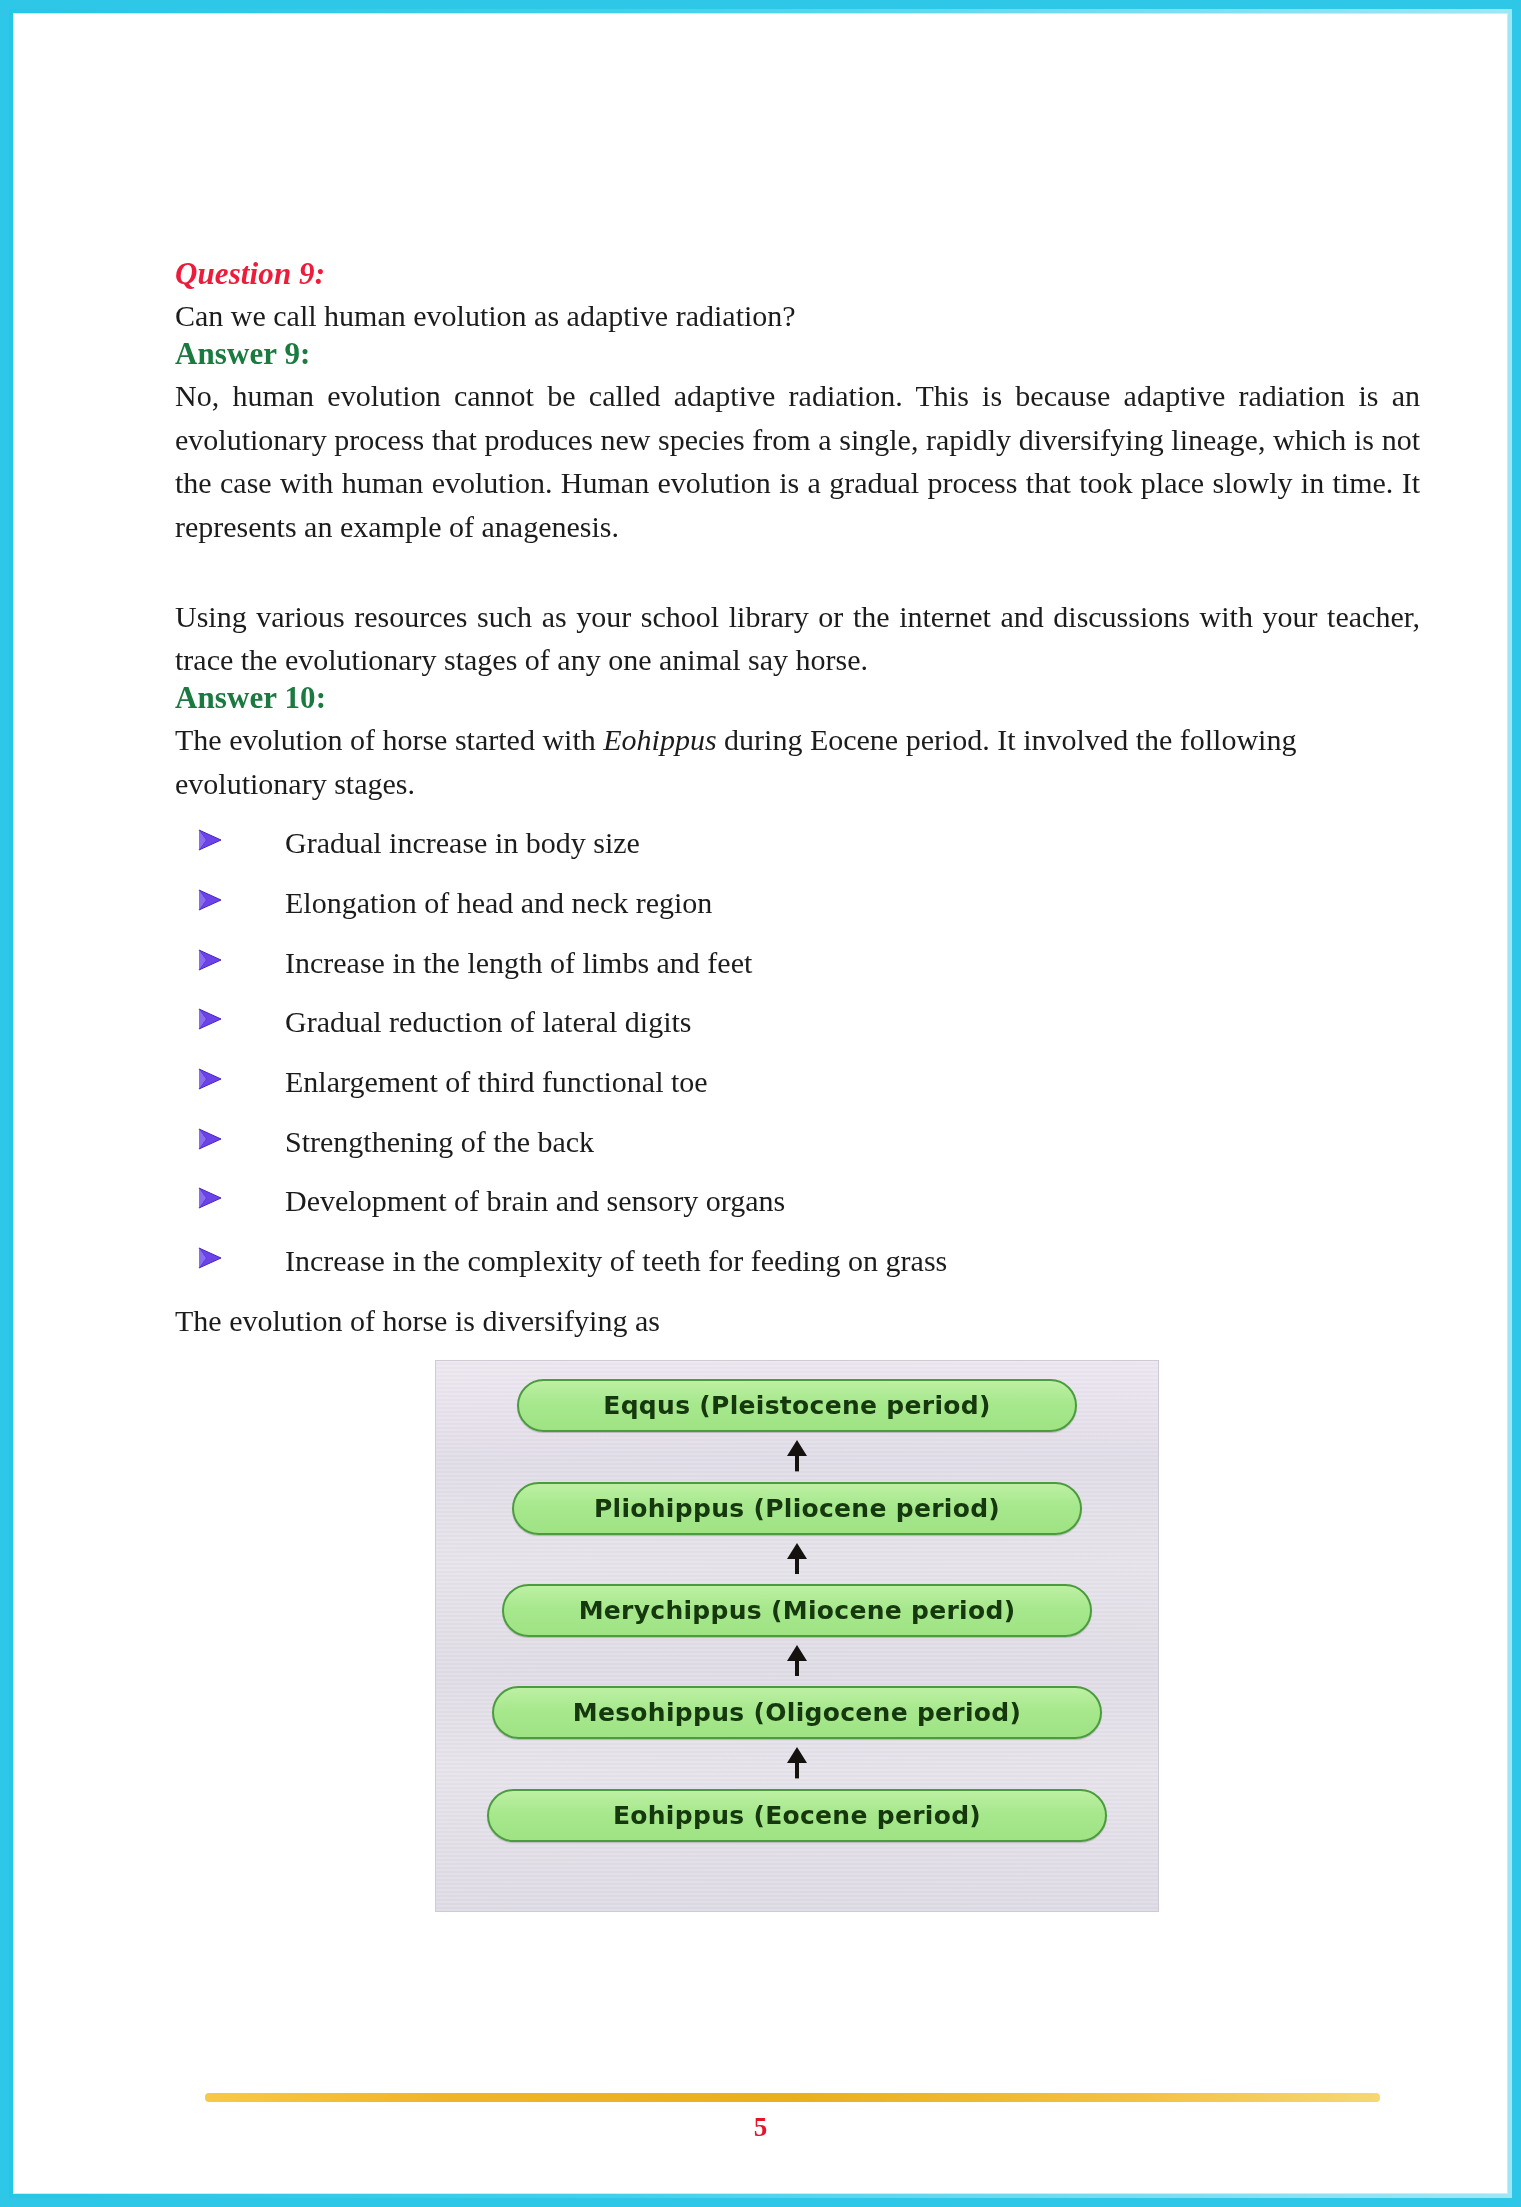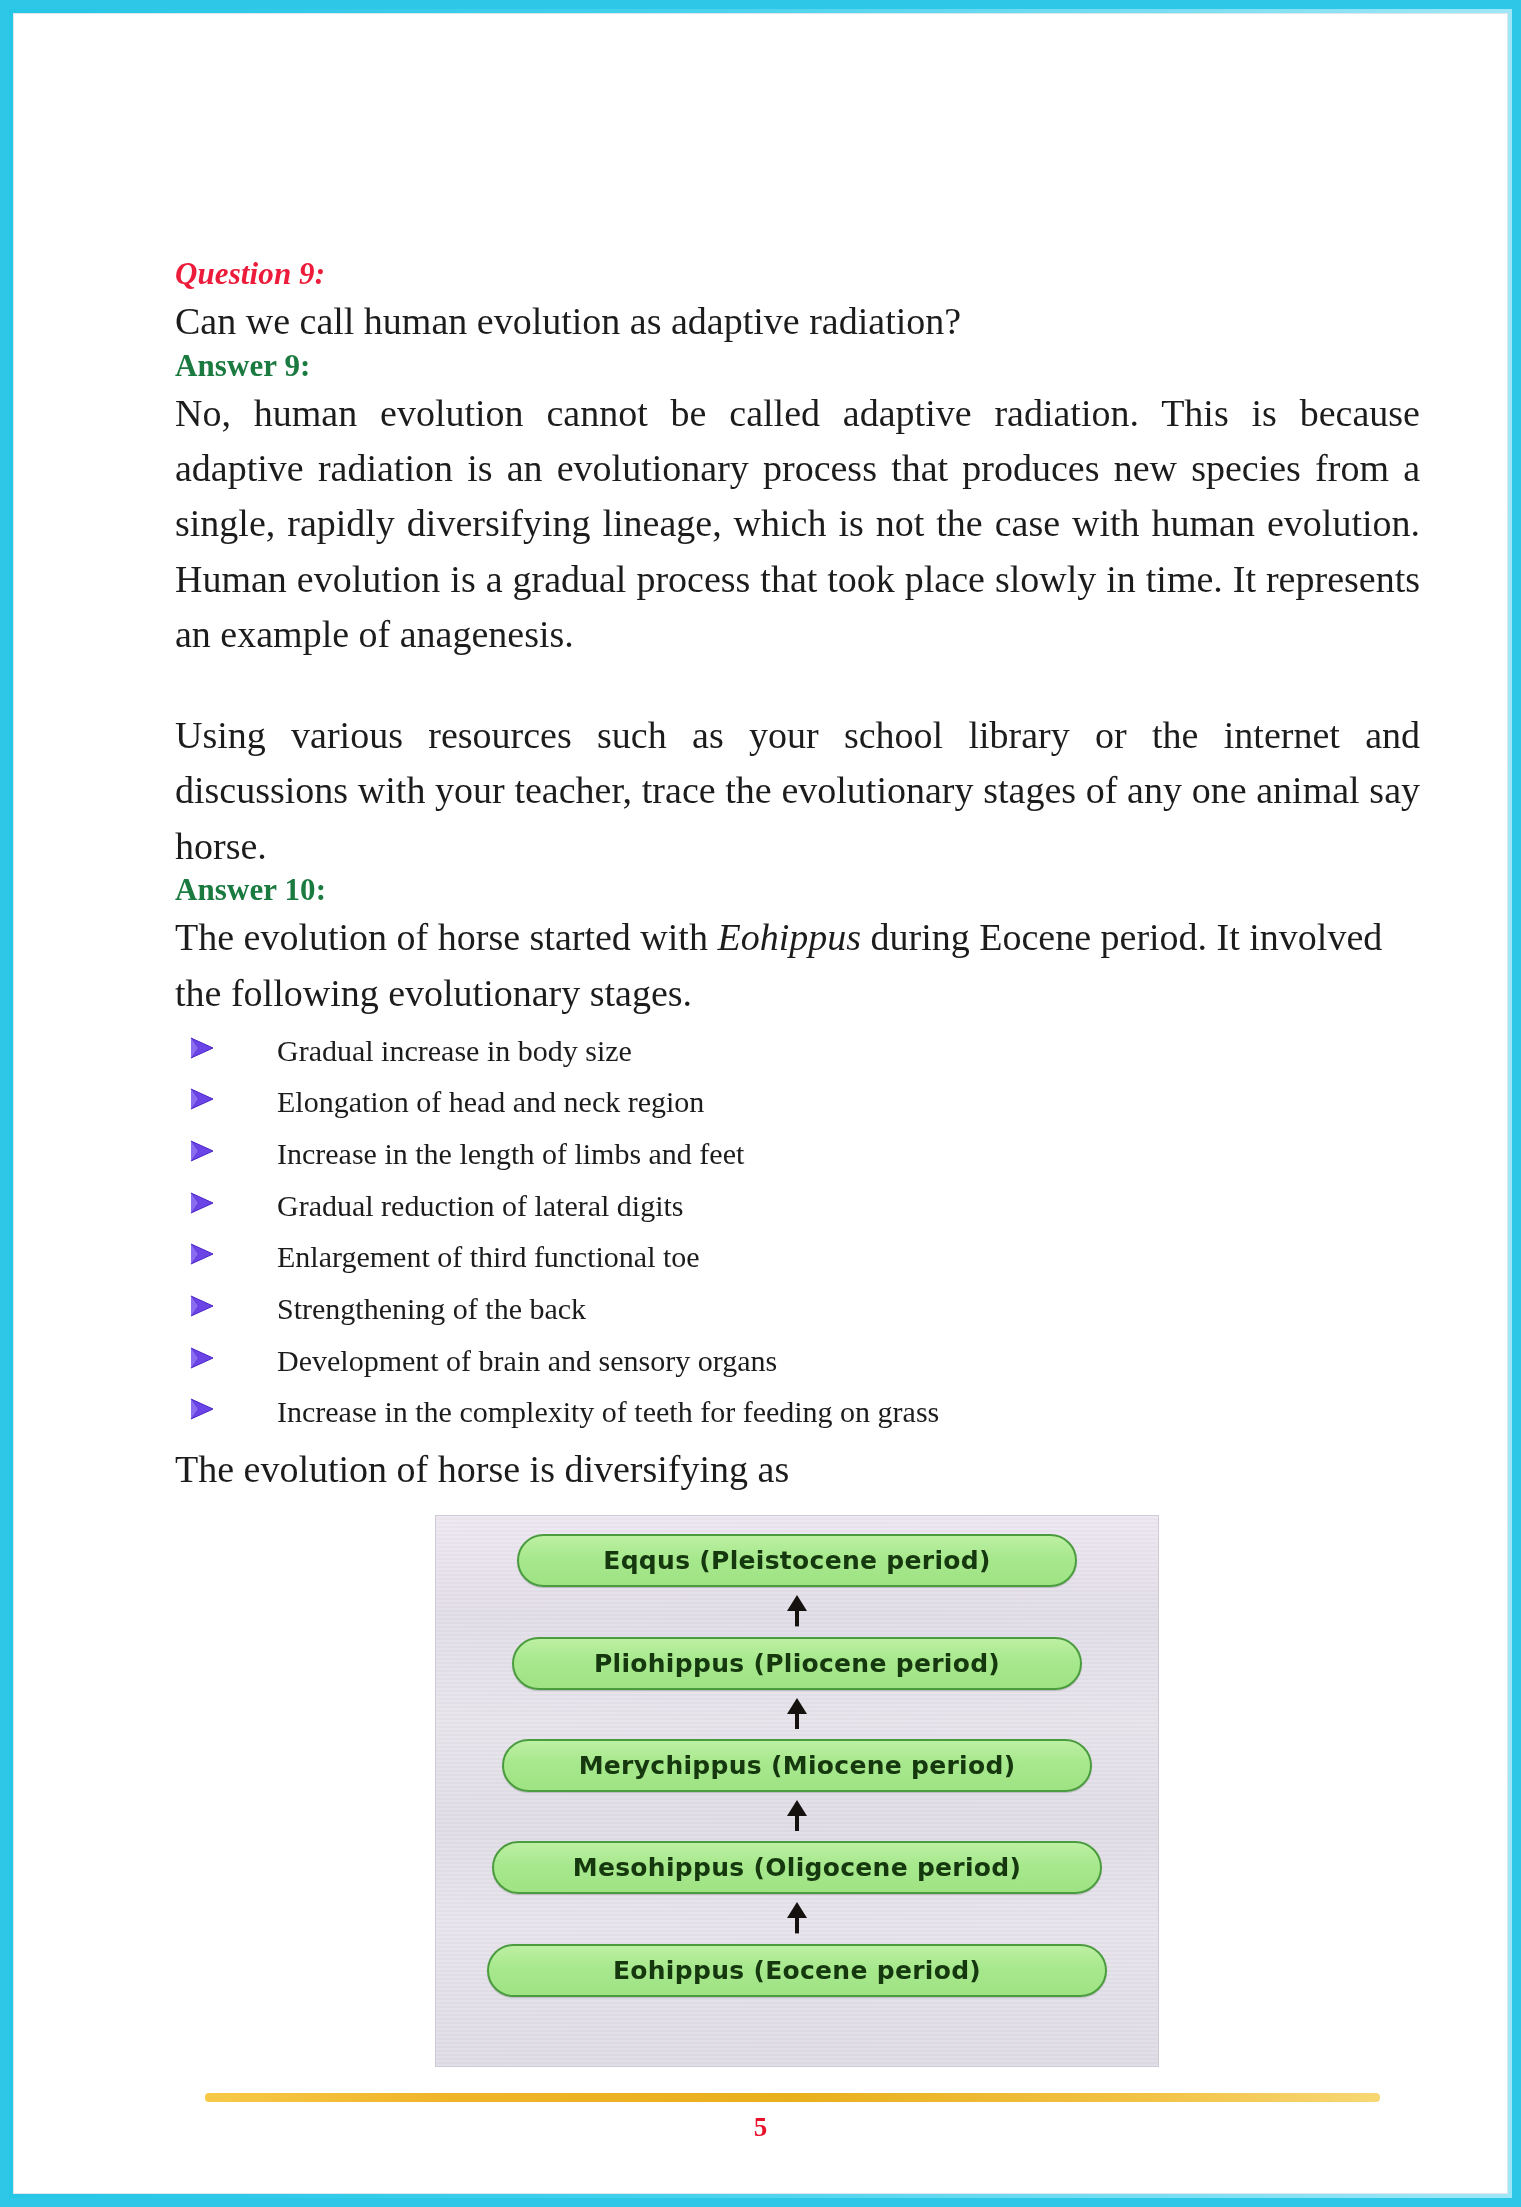--- a/index.html
+++ b/index.html
@@ -56,21 +56,21 @@
   .a-head {
     color: #1a7a40;
     font-weight: bold;
     font-size: 31px;
     line-height: 1.04;
     margin: 0 0 4px 0;
     letter-spacing: 0.1px;
   }
   .body-text {
     color: #1c1c1c;
-    font-size: 38px;
+    font-size: 30px;
     line-height: 1.455;
     margin: 0;
     text-align: justify;
     text-justify: inter-word;
   }
   .body-text.noj {
     text-align: left;
   }
   .gap-block {
     height: 46px;
@@ -79,21 +79,21 @@
     margin: 0;
     padding: 0;
     list-style: none;
   }
   .bullet-list li {
     display: flex;
     align-items: baseline;
     font-size: 30px;
     line-height: 1.455;
     color: #1c1c1c;
-    margin: 8px;
+    margin: 16px;
   }
   .bullet-marker {
     display: inline-block;
     width: 26px;
     min-width: 26px;
     margin-left: 6px;
     margin-right: 62px;
     color: #6640e0;
     font-size: 27px;
     line-height: 1;

